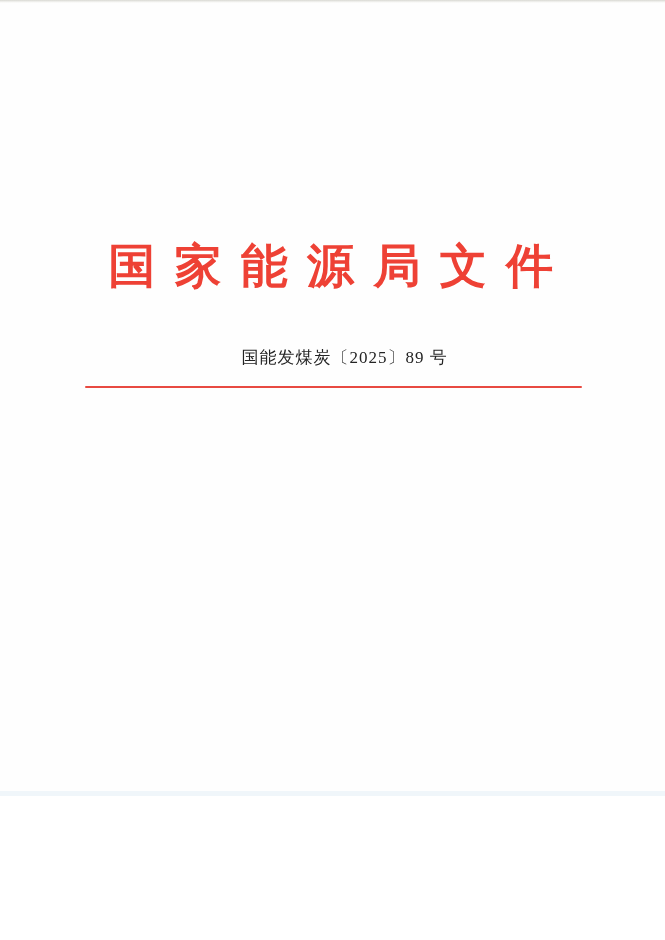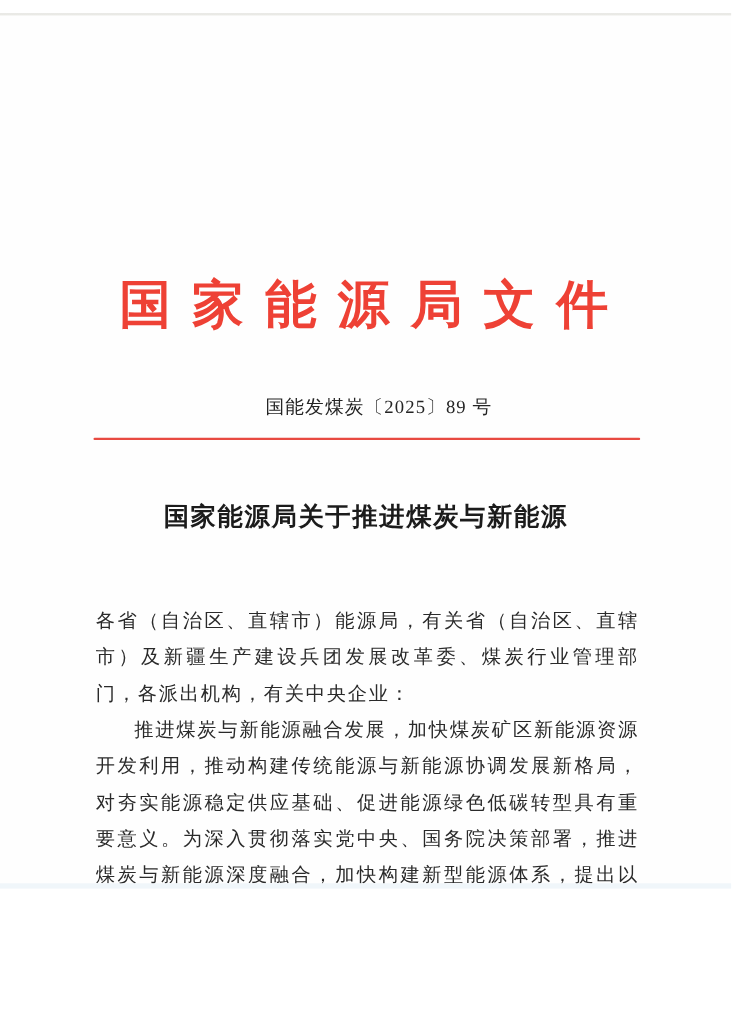--- a/index.html
+++ b/index.html
@@ -4,21 +4,21 @@
 <style>
   html, body {
     margin: 0;
     padding: 0;
     background: #ffffff;
   }
   .page {
     position: relative;
     width: 665px;
     height: 796px;
-    margin: 12px auto;
+    margin: 0 auto;
     background: #fefefe;
     overflow: hidden;
     font-family: "Liberation Serif", "DejaVu Serif", serif;
   }
   .scan-edge-top {
     position: absolute;
     top: 0; left: 0;
     width: 100%; height: 3px;
     background: linear-gradient(to bottom, #b9b9af, #e9e9e4 60%, rgba(255,255,255,0));
     opacity: .55;
@@ -123,26 +123,20 @@
 
   <div class="agency-header">
     <span class="inner">国 家 能 源 局 文 件</span>
   </div>
 
   <div class="doc-number">国能发煤炭〔2025〕89 号</div>
 
   <div class="red-divider"></div>
 
   <div class="doc-title">
-    <div>国家能源局关于推进煤炭与新能源</div>
   </div>
 
-  <div class="body-text">
-    <p>各省（自治区、直辖市）能源局，有关省（自治区、直辖市）及新疆生产建设兵团发展改革委、煤炭行业管理部门，各派出机构，有关中央企业：</p>
-    <p class="indent">推进煤炭与新能源融合发展，加快煤炭矿区新能源资源开发利用，推动构建传统能源与新能源协调发展新格局，对夯实能源稳定供应基础、促进能源绿色低碳转型具有重要意义。为深入贯彻落实党中央、国务院决策部署，推进煤炭与新能源深度融合，加快构建新型能源体系，提出以下意见。</p>
-    <p class="section-heading">一、总体要求</p>
-  </div>
 
   <div class="page-number">— 1 —</div>
 
   <div class="scan-edge-bottom"></div>
 
 </div>
 
 </body></html>

